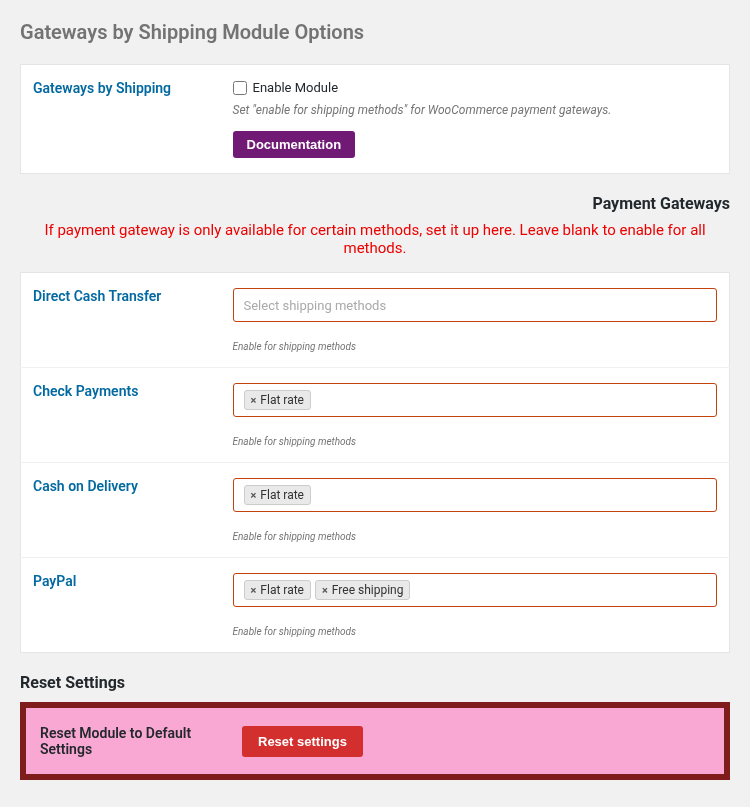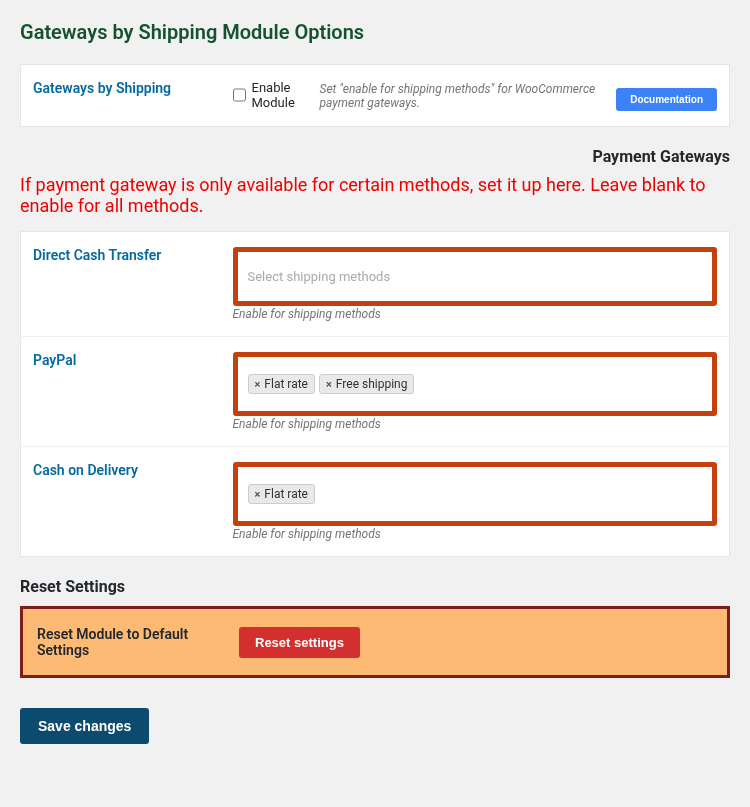--- a/index.html
+++ b/index.html
@@ -11,21 +11,21 @@
       width: 750px;
       min-height: 807px;
     }
     .page-wrapper {
       background: #f1f1f1;
       padding: 20px 20px 30px 20px;
     }
     h1.page-title {
       font-size: 20px;
       font-weight: 600;
-      color: #14532d;
+      color: #737373;
       margin-bottom: 20px;
       padding-bottom: 0;
     }
     .settings-table {
       background: #fff;
       border: 1px solid #e5e5e5;
       border-collapse: collapse;
       width: 100%;
       margin-bottom: 20px;
     }
@@ -46,27 +46,28 @@
     .section-header {
       font-size: 16px;
       font-weight: 700;
       color: #23282d;
       margin: 20px 0 8px 0;
       padding: 0;
       text-align: right;
     }
     .section-description {
       color: #e00;
-      font-size: 18px;
+      font-size: 15px;
       margin-bottom: 15px;
+      text-align: center;
     }
     .enable-row {
       display: flex;
       align-items: flex-start;
-      flex-direction: row;
+      flex-direction: column;
       gap: 6px;
     }
     .enable-checkbox-row {
       display: flex;
       align-items: center;
       gap: 6px;
     }
     .enable-checkbox-row input[type="checkbox"] {
       width: 14px;
       height: 14px;
@@ -76,38 +77,38 @@
       font-size: 13px;
       color: #23282d;
     }
     .help-text {
       font-size: 12px;
       color: #757575;
       font-style: italic;
       margin-top: 2px;
     }
     .doc-button {
-      background: #3b82f6;
+      background: #701a75;
       color: #fff;
       border: none;
       padding: 6px 14px;
       border-radius: 3px;
-      font-size: 10px;
+      font-size: 13px;
       cursor: pointer;
       margin-top: 8px;
       font-weight: 600;
     }
     .field-container {
       width: 100%;
     }
     .select-field {
       width: 100%;
-      border: 5px solid #c2410c;
-      border-radius: 3px;
-      padding: 17px 10px;
+      border: 1px solid #c2410c;
+      border-radius: 3px;
+      padding: 6px 10px;
       font-size: 13px;
       color: #aaa;
       background: #fff;
       min-height: 34px;
       display: flex;
       align-items: center;
       flex-wrap: wrap;
       gap: 4px;
       cursor: text;
     }
@@ -125,34 +126,34 @@
       color: #333;
       gap: 4px;
     }
     .tag .tag-remove {
       cursor: pointer;
       font-size: 11px;
       color: #555;
       font-weight: bold;
     }
     .field-hint {
-      font-size: 12px;
+      font-size: 10px;
       color: #757575;
       font-style: italic;
-      margin-top: 1px;
+      margin-top: 19px;
     }
     .reset-section-header {
       font-size: 16px;
       font-weight: 700;
       color: #23282d;
       margin: 20px 0 10px 0;
     }
     .reset-table {
-      background: #fdba74;
-      border: 3px solid #7f1d1d;
+      background: #f9a8d4;
+      border: 6px solid #7f1d1d;
       width: 100%;
       margin-bottom: 20px;
     }
     .reset-table tr td {
       padding: 15px 12px;
       vertical-align: middle;
     }
     .reset-table tr td:first-child {
       width: 200px;
       font-weight: 600;
@@ -224,20 +225,53 @@
       <td>
         <div class="field-container">
           <div class="select-field">
             <span class="placeholder-text">Select shipping methods</span>
           </div>
           <div class="field-hint">Enable for shipping methods</div>
         </div>
       </td>
     </tr>
 
+    <tr>
+      <td>
+        <span>Check Payments</span>
+      </td>
+      <td>
+        <div class="field-container">
+          <div class="select-field has-tags">
+            <span class="tag">
+              <span class="tag-remove">×</span>
+              <span>Flat rate</span>
+            </span>
+          </div>
+          <div class="field-hint">Enable for shipping methods</div>
+        </div>
+      </td>
+    </tr>
+
+    <tr>
+      <td>
+        <span>Cash on Delivery</span>
+      </td>
+      <td>
+        <div class="field-container">
+          <div class="select-field has-tags">
+            <span class="tag">
+              <span class="tag-remove">×</span>
+              <span>Flat rate</span>
+            </span>
+          </div>
+          <div class="field-hint">Enable for shipping methods</div>
+        </div>
+      </td>
+    </tr>
 
     <tr>
       <td>
         <span>PayPal</span>
       </td>
       <td>
         <div class="field-container">
           <div class="select-field has-tags">
             <span class="tag">
               <span class="tag-remove">×</span>
@@ -245,37 +279,20 @@
             </span>
             <span class="tag">
               <span class="tag-remove">×</span>
               <span>Free shipping</span>
             </span>
           </div>
           <div class="field-hint">Enable for shipping methods</div>
         </div>
       </td>
     </tr>
-
-    <tr>
-      <td>
-        <span>Cash on Delivery</span>
-      </td>
-      <td>
-        <div class="field-container">
-          <div class="select-field has-tags">
-            <span class="tag">
-              <span class="tag-remove">×</span>
-              <span>Flat rate</span>
-            </span>
-          </div>
-          <div class="field-hint">Enable for shipping methods</div>
-        </div>
-      </td>
-    </tr>
   </tbody>
     </table>
 
   
   <h2 class="reset-section-header">Reset Settings</h2>
 
   <table class="reset-table">
     <tbody>
         <tr>
       <td>Reset Module to Default Settings</td>

